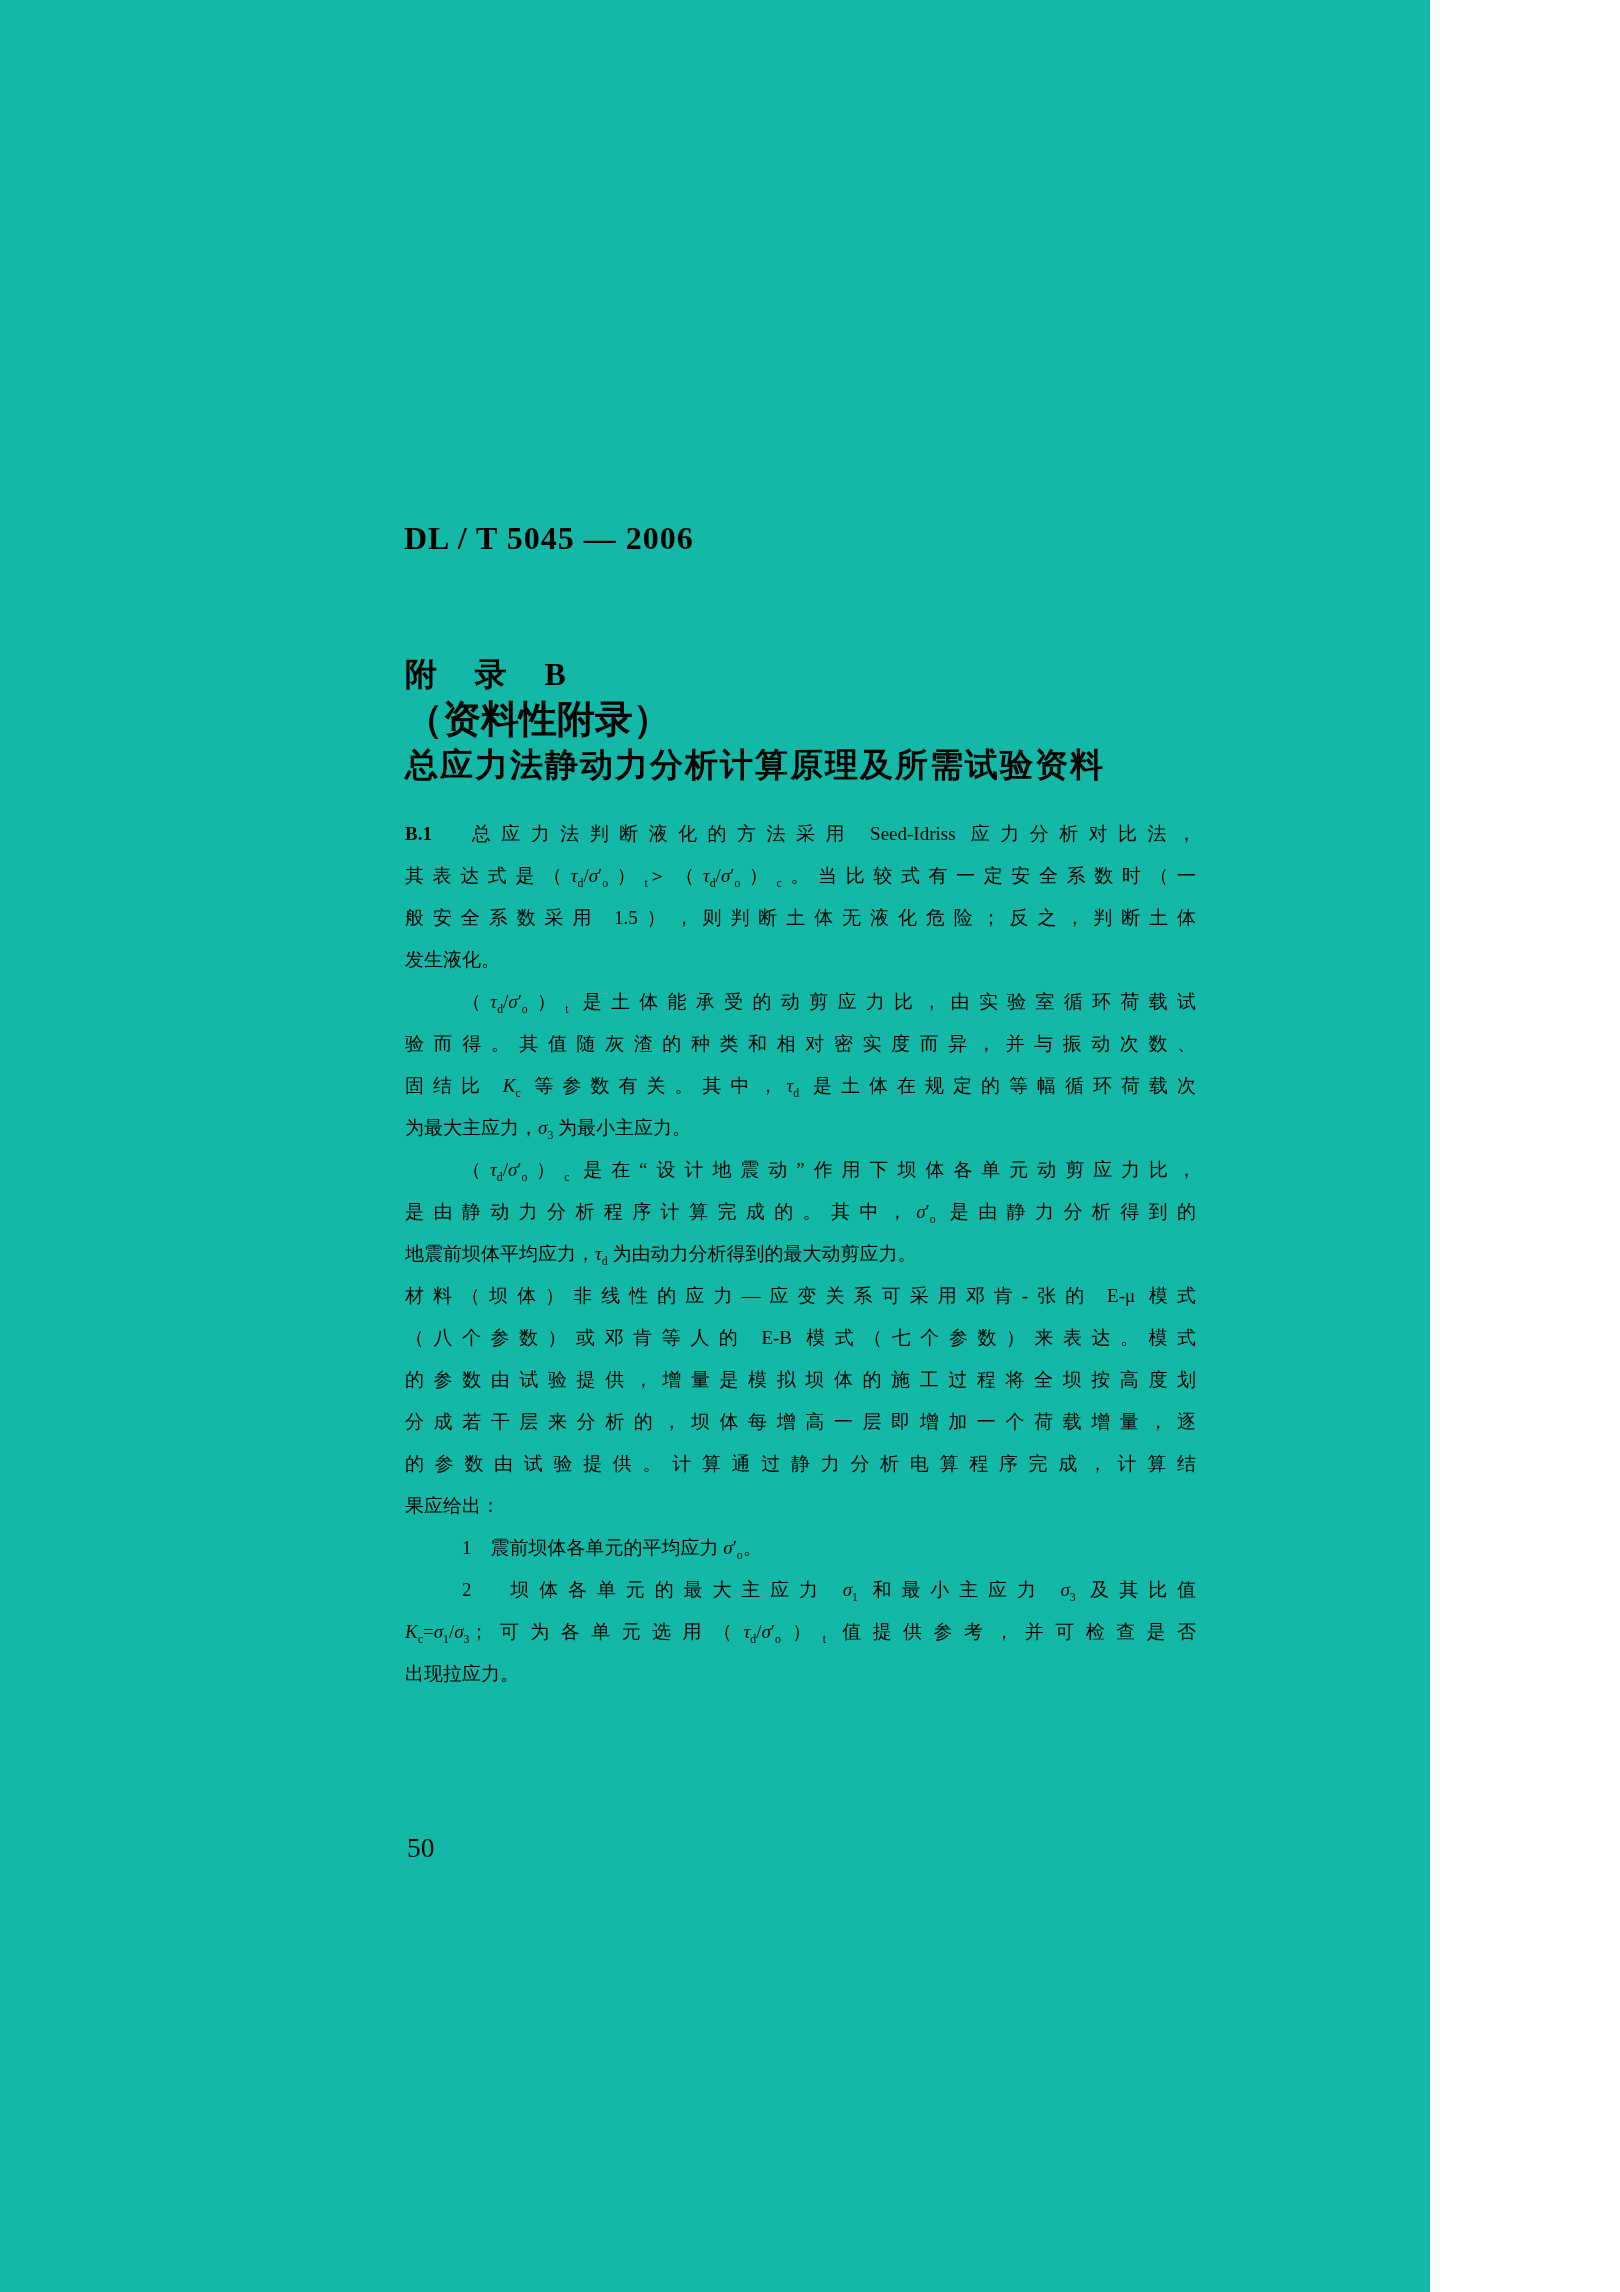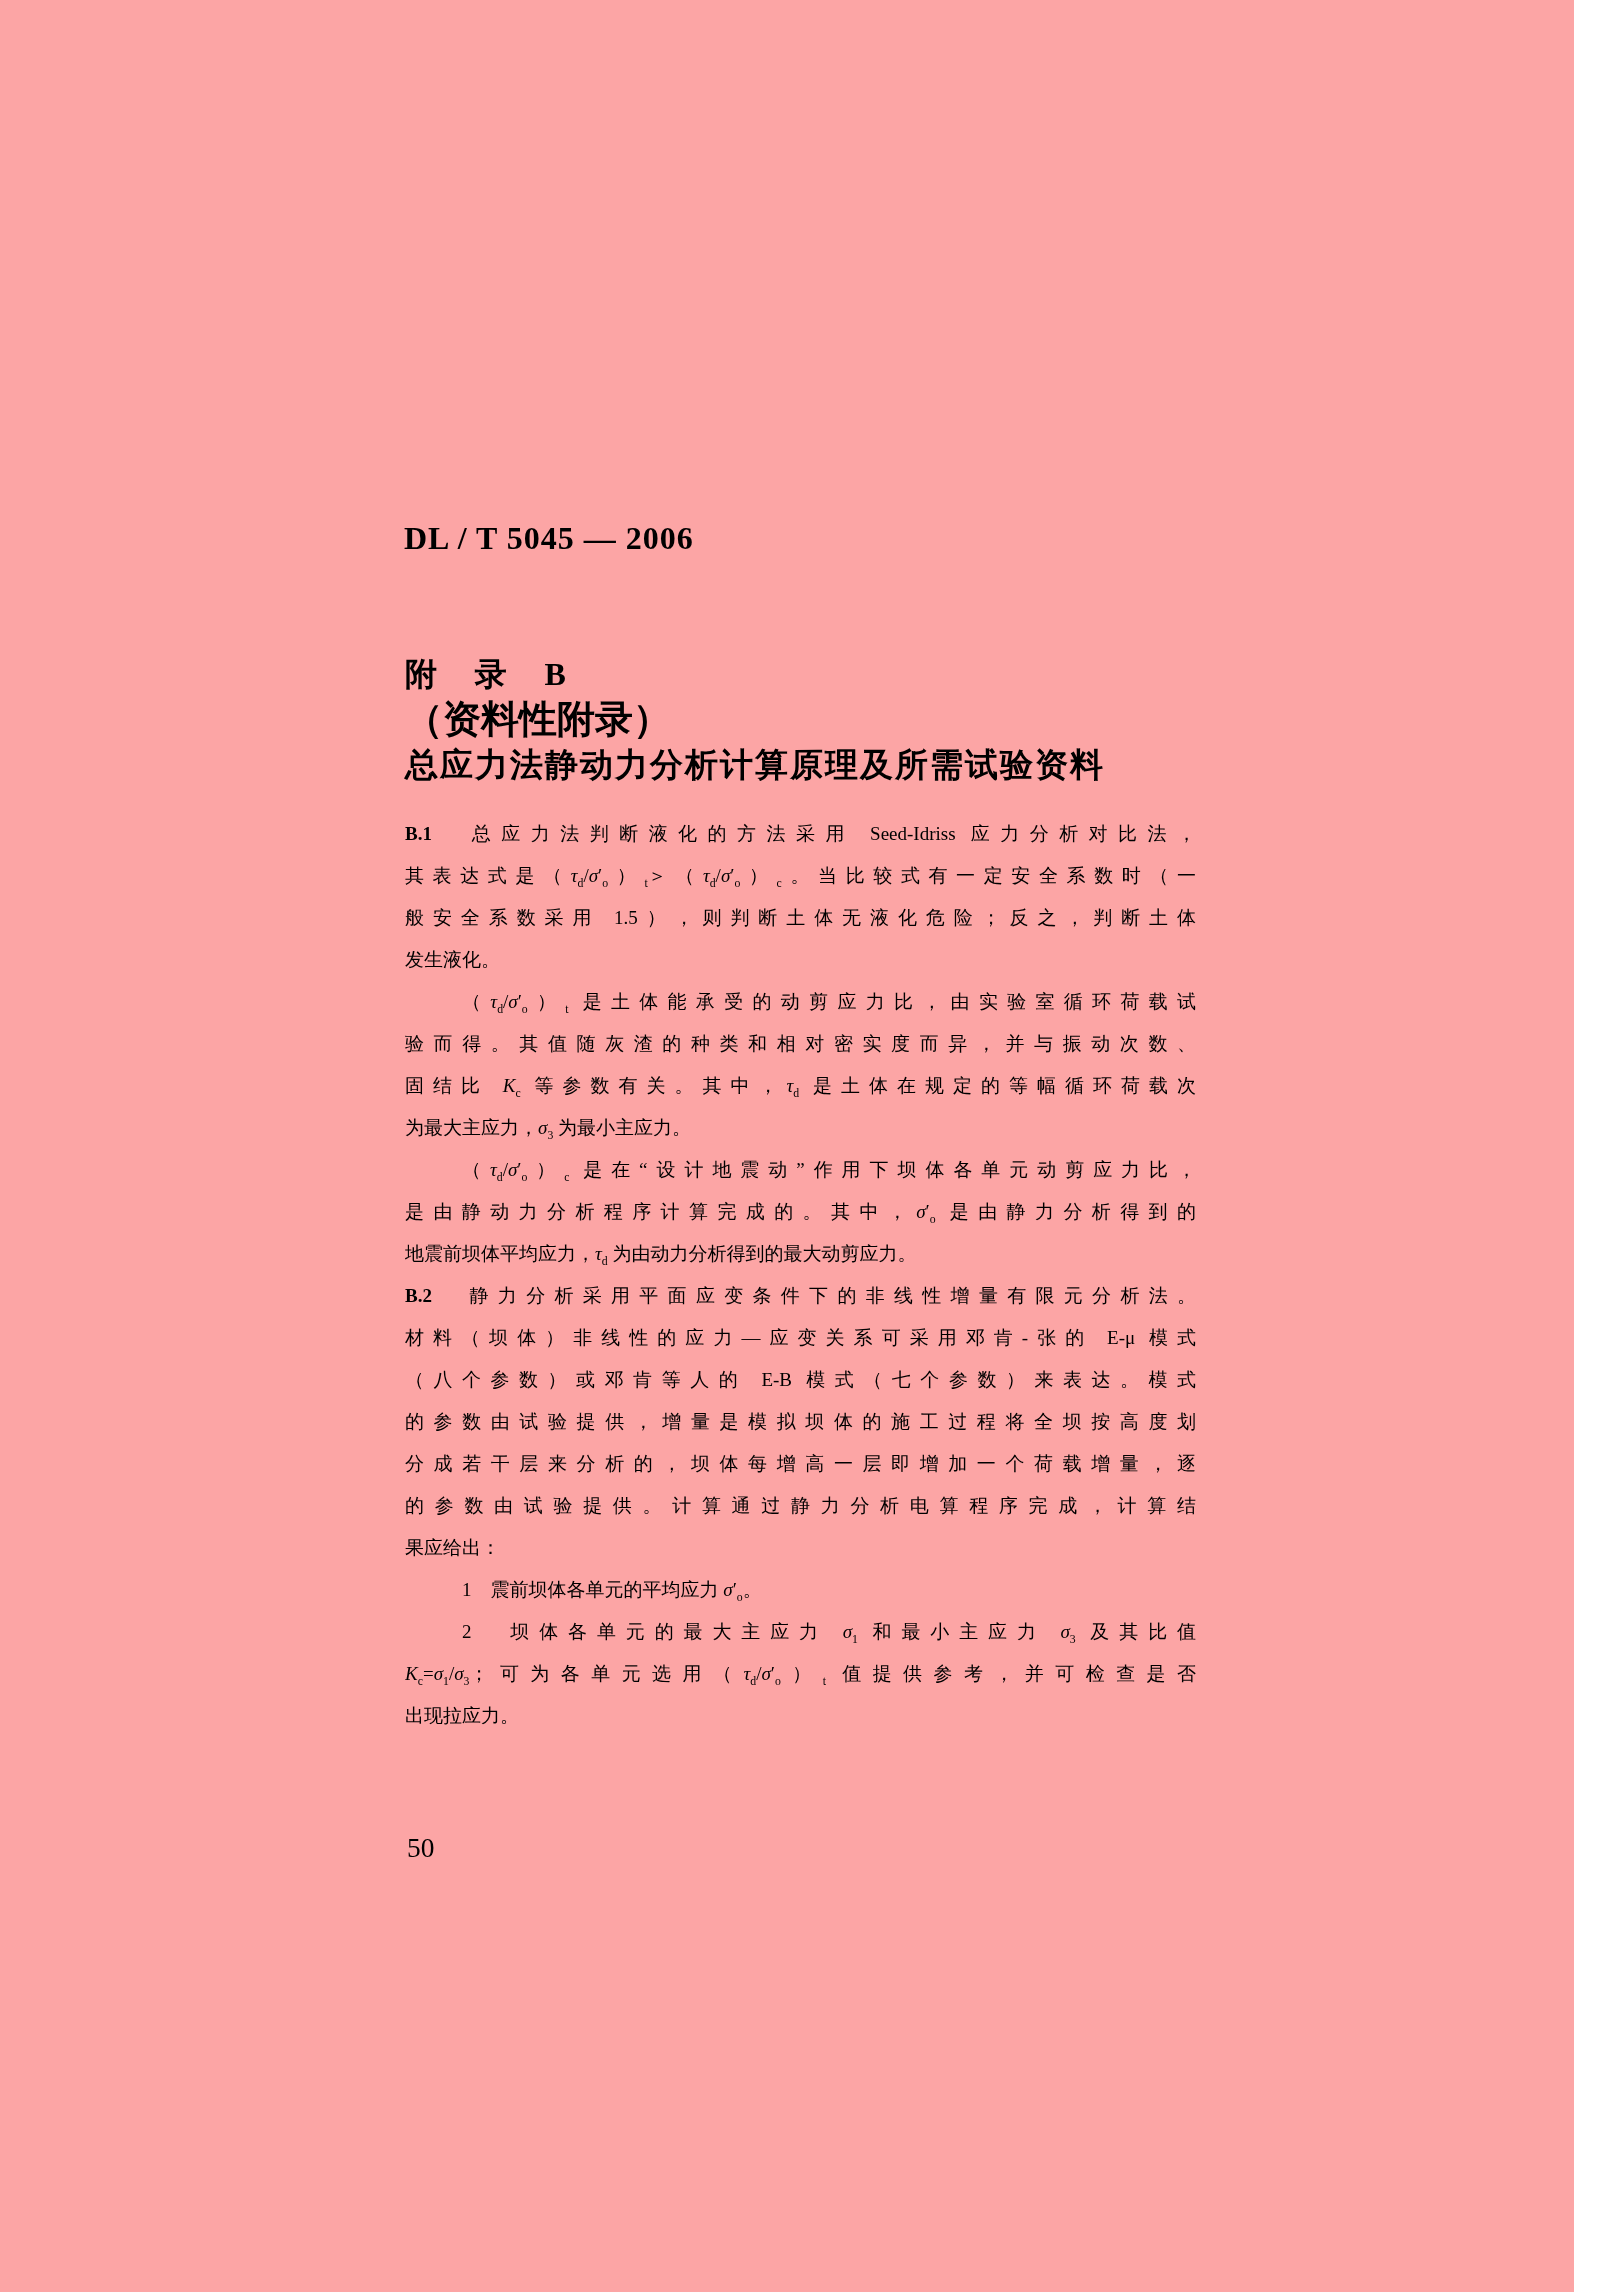--- a/index.html
+++ b/index.html
@@ -1,19 +1,19 @@
 <!DOCTYPE html>
 <html><head>
 <meta charset="utf-8">
 <style>
   html,body{margin:0;padding:0;background:#ffffff;}
   .page{
     position:relative;
-    width:1574px;height:2293px;
-    background:#fca5a5;
+    width:1430px;height:2293px;
+    background:#14b8a6;
     color:#000;
     font-family:"Liberation Serif","DejaVu Serif",serif;
     overflow:hidden;
   }
   .doc-code{
     position:absolute;left:404px;top:520px;
     font-size:32px;font-weight:bold;letter-spacing:1px;
     white-space:nowrap;
   }
   .title-block{
@@ -60,21 +60,20 @@
       <div class="line just">其表达式是（<i class="var">τ</i><sub>d</sub>/<i class="var">σ</i>′<sub>o</sub>）<sub>t</sub>＞（<i class="var">τ</i><sub>d</sub>/<i class="var">σ</i>′<sub>o</sub>）<sub>c</sub>。当比较式有一定安全系数时（一</div>
       <div class="line just">般安全系数采用 1.5），则判断土体无液化危险；反之，判断土体</div>
       <div class="line">发生液化。</div>
       <div class="line indent just">（<i class="var">τ</i><sub>d</sub>/<i class="var">σ</i>′<sub>o</sub>）<sub>t</sub> 是土体能承受的动剪应力比，由实验室循环荷载试</div>
       <div class="line just">验而得。其值随灰渣的种类和相对密实度而异，并与振动次数、</div>
       <div class="line just">固结比 <i class="var">K</i><sub>c</sub> 等参数有关。其中，<i class="var">τ</i><sub>d</sub> 是土体在规定的等幅循环荷载次</div>
       <div class="line">为最大主应力，<i class="var">σ</i><sub>3</sub> 为最小主应力。</div>
       <div class="line indent just">（<i class="var">τ</i><sub>d</sub>/<i class="var">σ</i>′<sub>o</sub>）<sub>c</sub> 是在“设计地震动”作用下坝体各单元动剪应力比，</div>
       <div class="line just">是由静动力分析程序计算完成的。其中，<i class="var">σ</i>′<sub>o</sub> 是由静力分析得到的</div>
       <div class="line">地震前坝体平均应力，<i class="var">τ</i><sub>d</sub> 为由动力分析得到的最大动剪应力。</div>
-      <div class="line just"><b>B.2</b>　静力分析采用平面应变条件下的非线性增量有限元分析法。</div>
       <div class="line just">材料（坝体）非线性的应力—应变关系可采用邓肯-张的 E-μ 模式</div>
       <div class="line just">（八个参数）或邓肯等人的 E-B 模式（七个参数）来表达。模式</div>
       <div class="line just">的参数由试验提供，增量是模拟坝体的施工过程将全坝按高度划</div>
       <div class="line just">分成若干层来分析的，坝体每增高一层即增加一个荷载增量，逐</div>
       <div class="line just">的参数由试验提供。计算通过静力分析电算程序完成，计算结</div>
       <div class="line">果应给出：</div>
       <div class="line indent">1　震前坝体各单元的平均应力 <i class="var">σ</i>′<sub>o</sub>。</div>
       <div class="line indent just">2　坝体各单元的最大主应力 <i class="var">σ</i><sub>1</sub> 和最小主应力 <i class="var">σ</i><sub>3</sub> 及其比值</div>
       <div class="line just"><i class="var">K</i><sub>c</sub>=<i class="var">σ</i><sub>1</sub>/<i class="var">σ</i><sub>3</sub>；可为各单元选用（<i class="var">τ</i><sub>d</sub>/<i class="var">σ</i>′<sub>o</sub>）<sub>t</sub> 值提供参考，并可检查是否</div>
       <div class="line">出现拉应力。</div>

